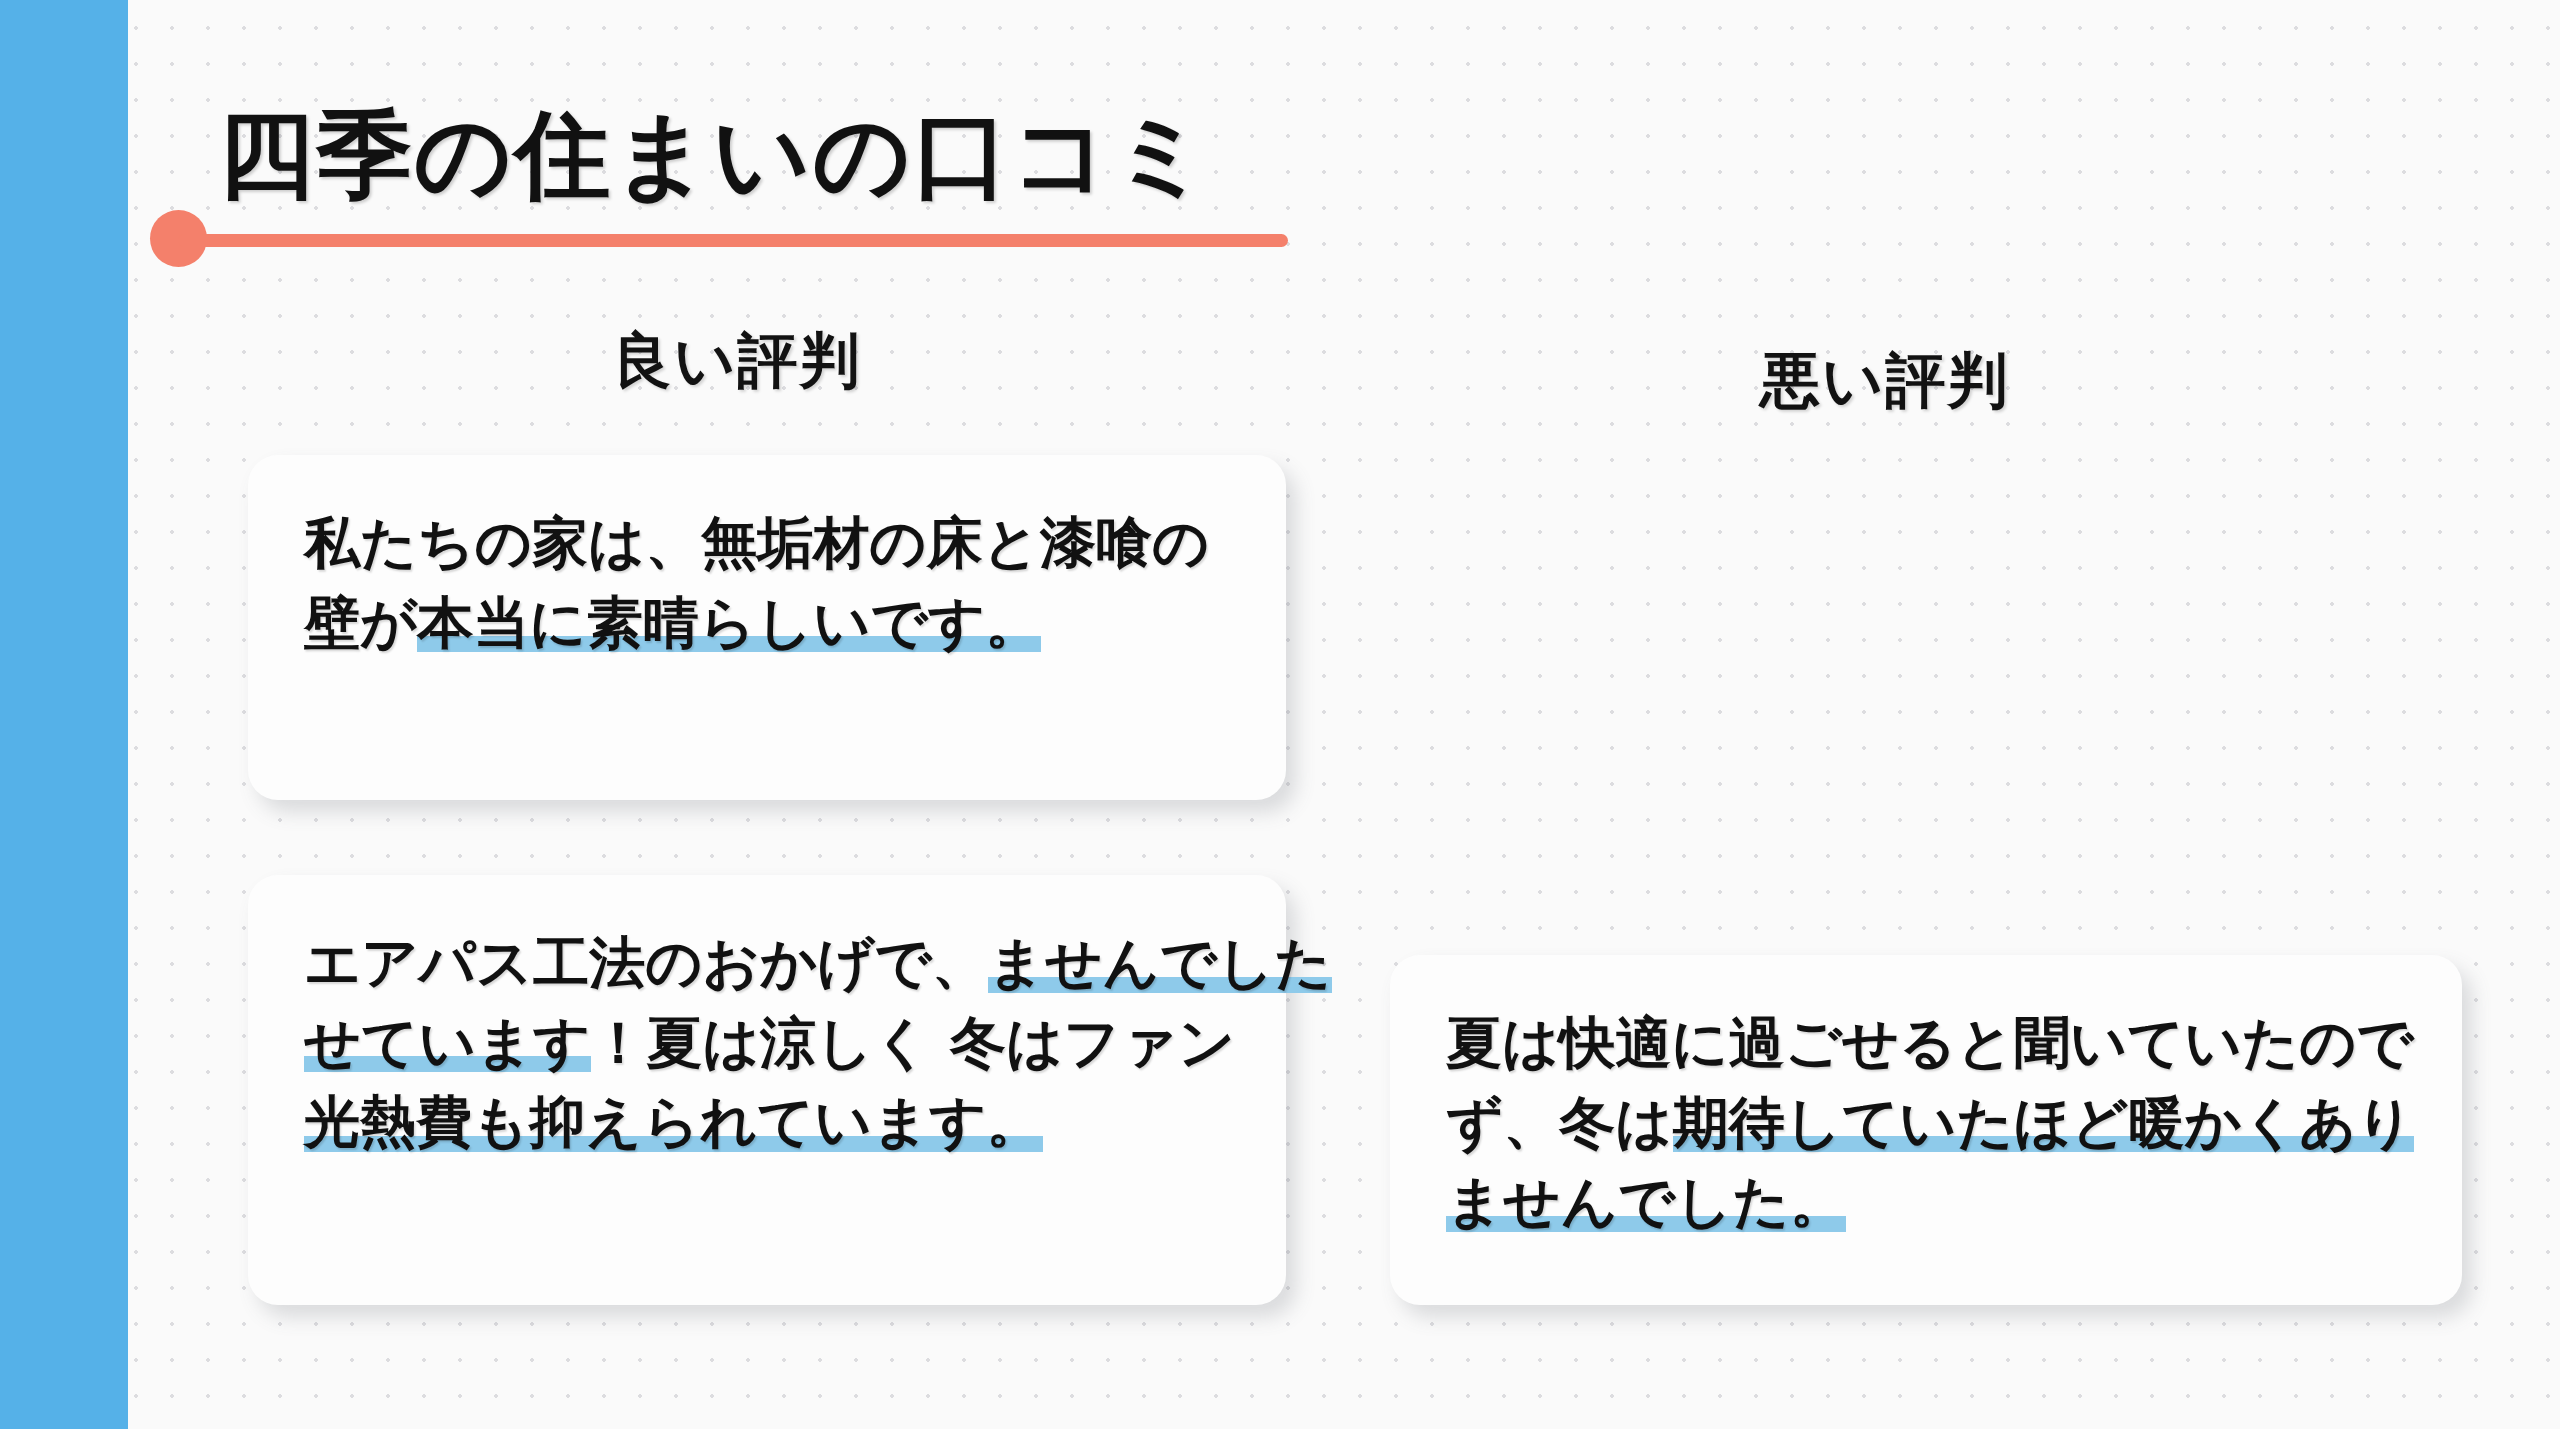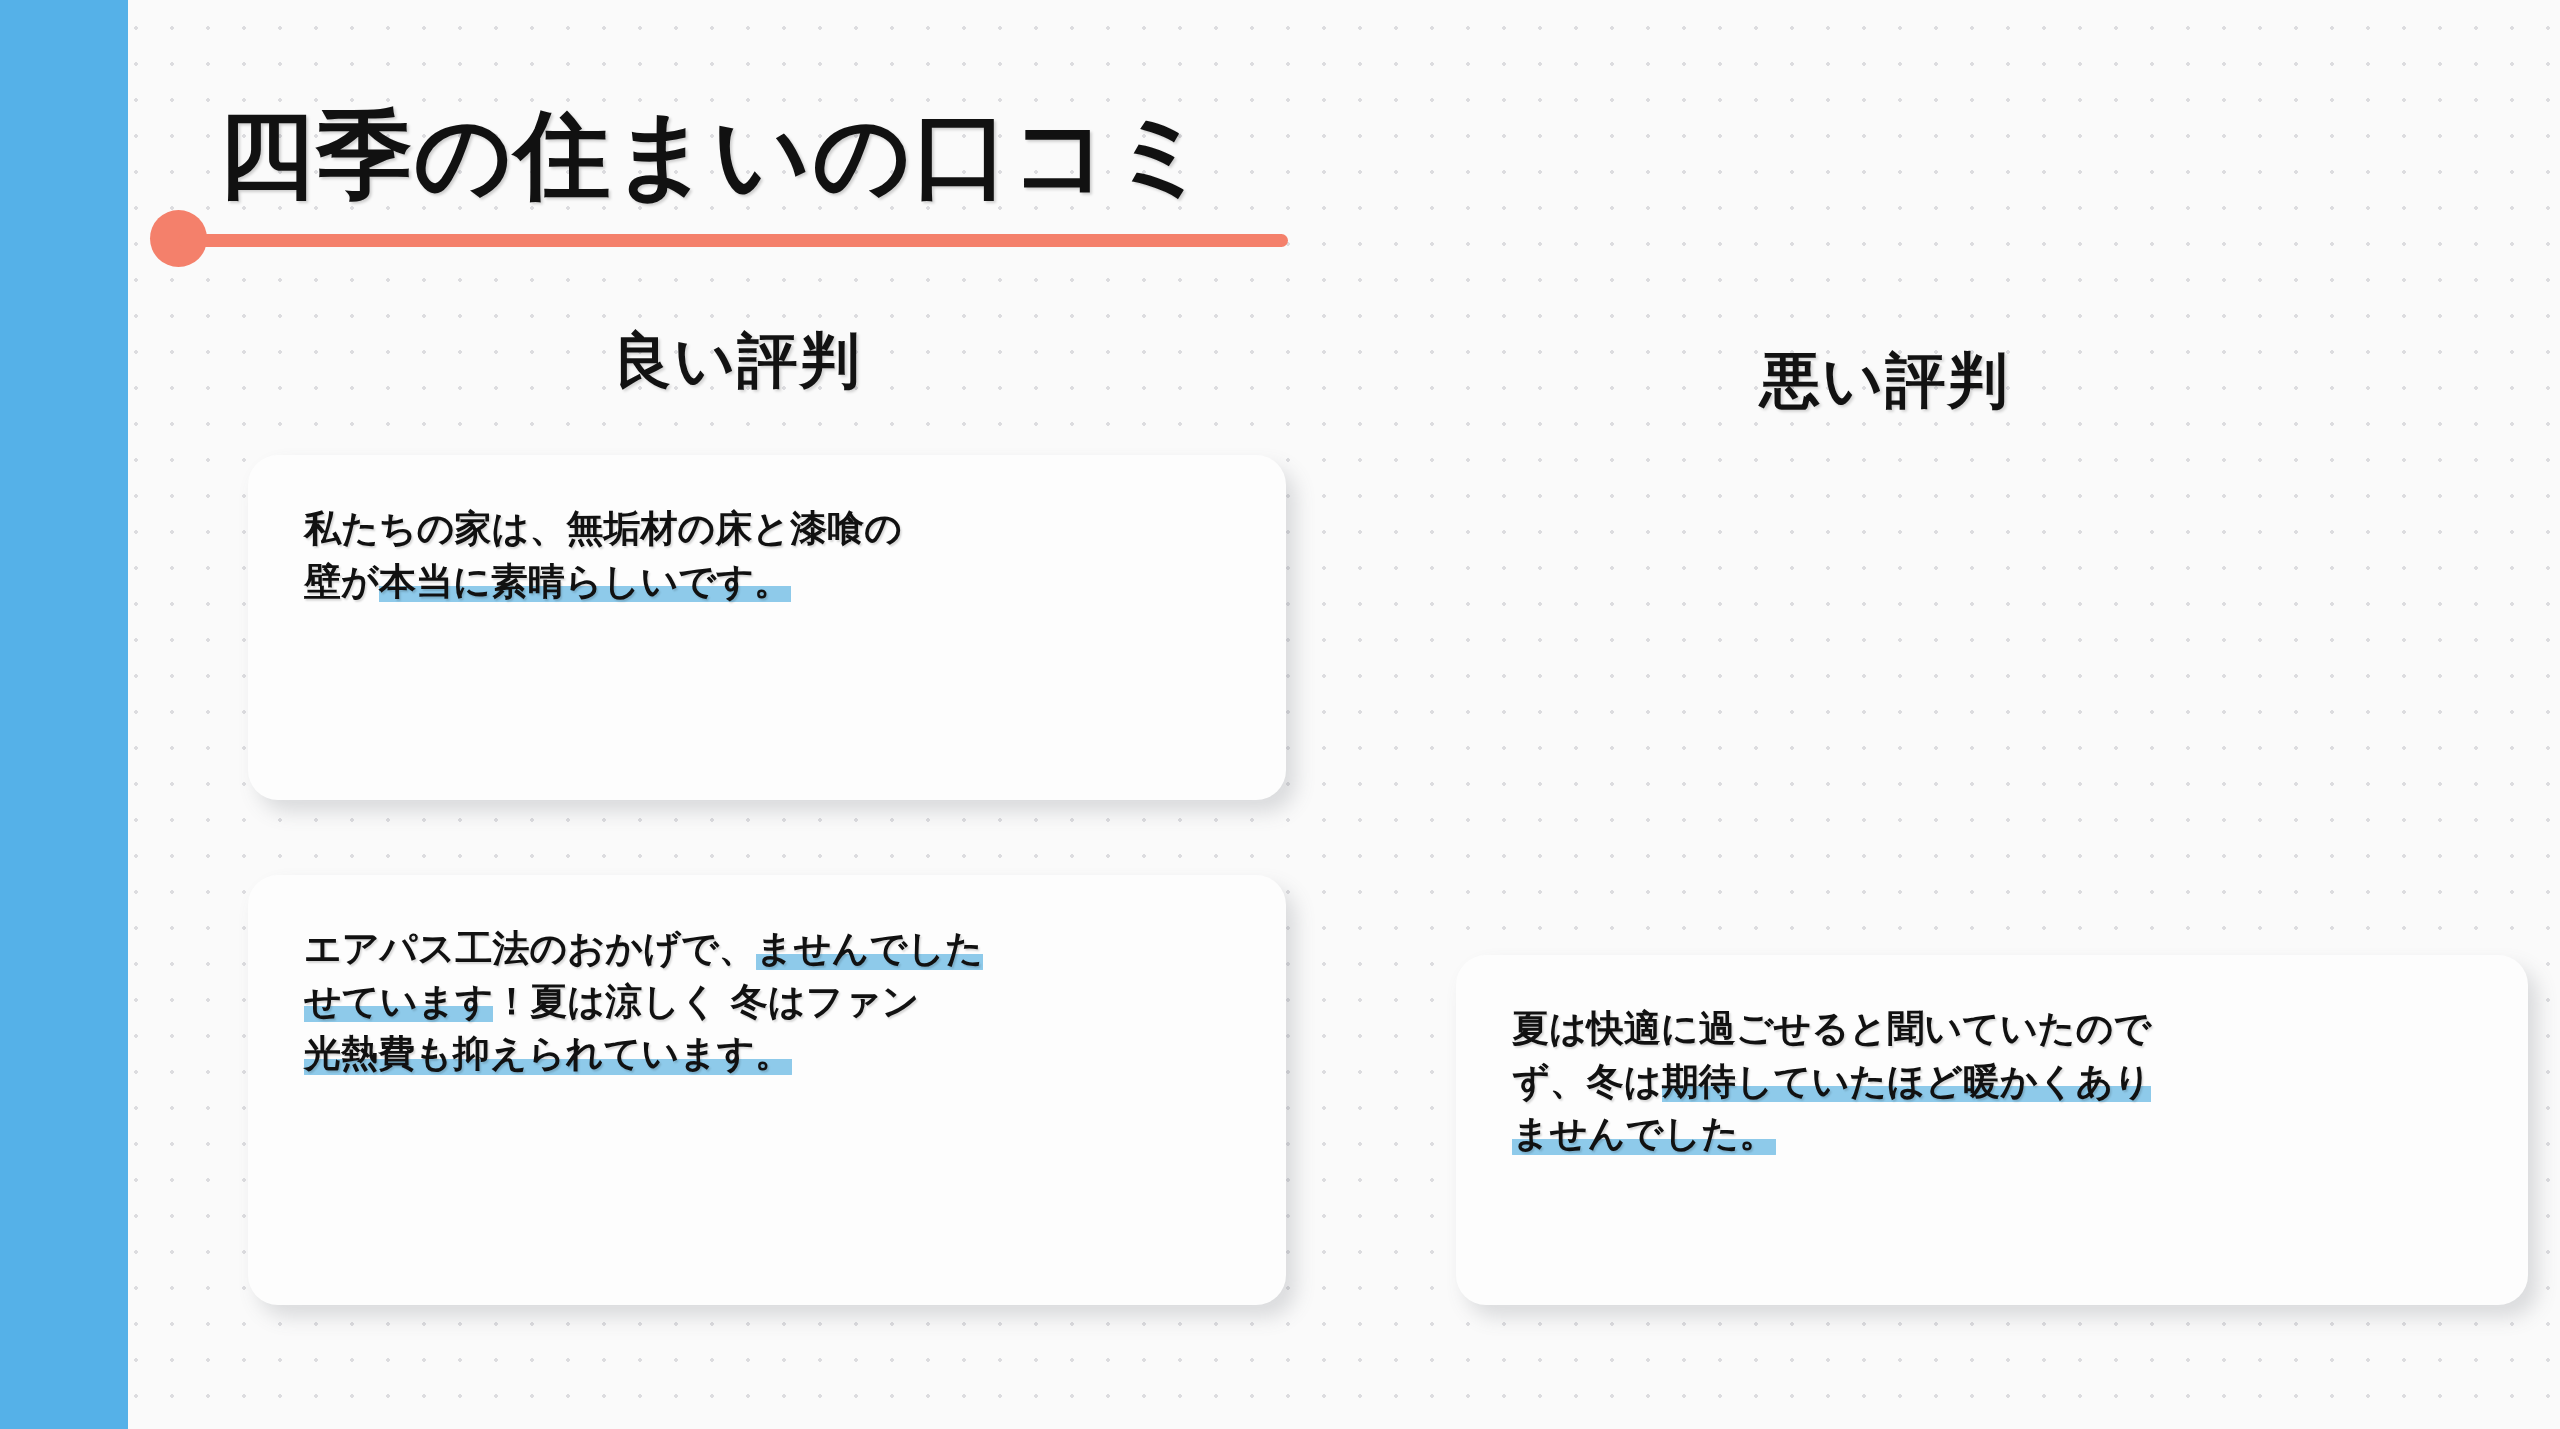--- a/index.html
+++ b/index.html
@@ -96,25 +96,25 @@
     position: absolute;
     background: #fdfdfd;
     border-radius: 30px;
     box-shadow: 10px 12px 20px rgba(90,95,105,0.20);
     box-sizing: border-box;
     padding: 48px 56px;
   }
   .card.l1 { left: 248px;  top: 455px;  width: 1038px; height: 345px; }
   .card.l2 { left: 248px;  top: 875px;  width: 1038px; height: 430px; }
   .card.r1 { left: 1390px; top: 450px;  width: 1072px; height: 420px; }
-  .card.r2 { left: 1456px; top: 955px;  width: 1072px; height: 350px; }
+  .card.r2 { left: 1390px; top: 955px;  width: 1072px; height: 350px; }
 
   .card-text {
     margin: 0;
-    font-size: 37px;
+    font-size: 56px;
     line-height: 1.42;
     font-weight: 700;
     color: #111111;
     letter-spacing: 0px;
     text-shadow: 1.5px 1.5px 2px rgba(0,0,0,0.15);
   }
   .card-text .ln { display: block; white-space: nowrap; position: relative; }
 
   
   .hl {

